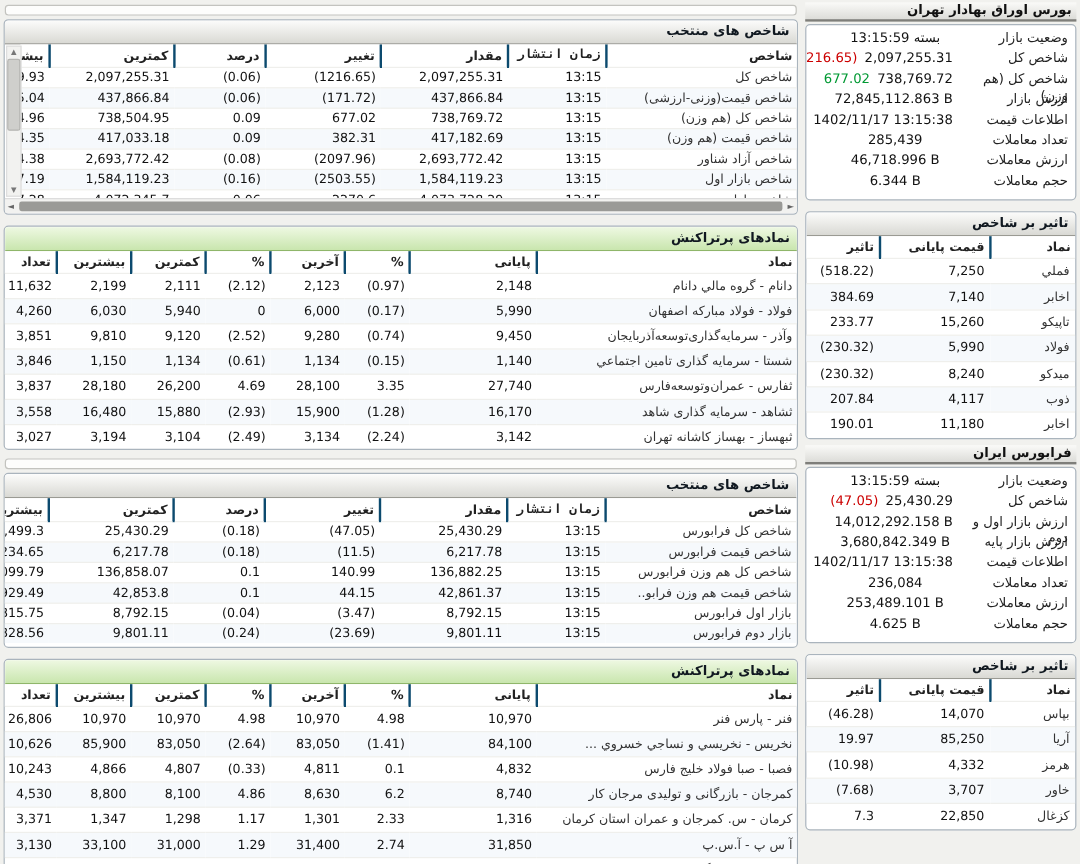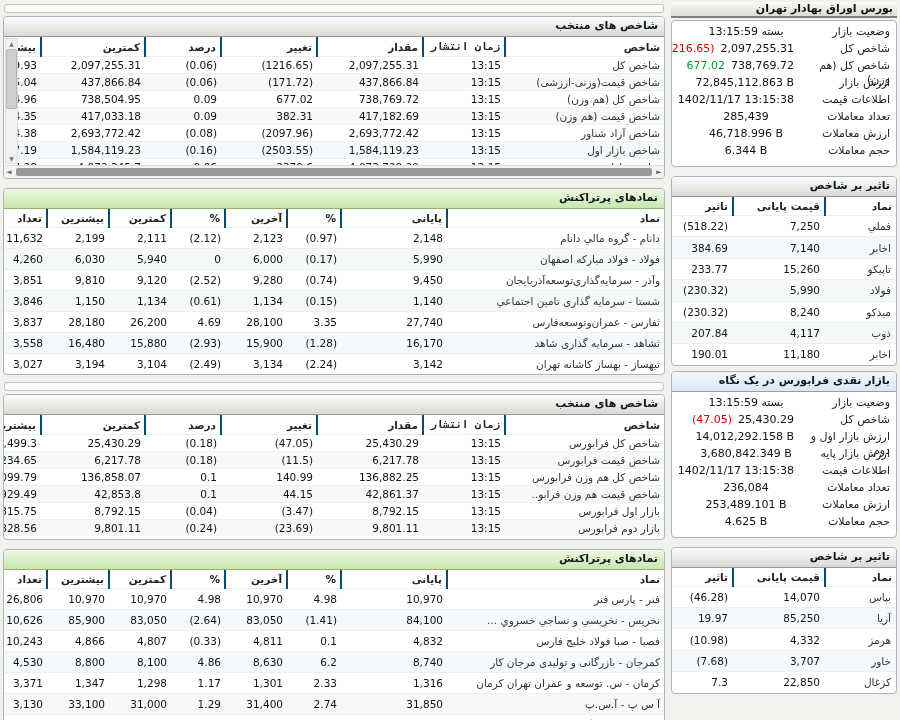--- a/index.html
+++ b/index.html
@@ -170,23 +170,23 @@
             </tr>
             <tr>
               <td class="sym">اخابر</td>
               <td class="num">11,180</td>
               <td class="num pos">190.01</td>
             </tr>
           </tbody>
       </table>
     </div>
 
+    <div class="col-title">فرابورس ایران</div>
 
     <div class="panel mb10">
-      <div class="panel-header ph-blue">بازار نقدی فرابورس در یک نگاه</div>
       <div class="kv-body">
           <div class="kv-row">
             <span class="kv-label">وضعیت بازار</span>
             <span class="kv-valwrap"><span class="kv-v">بسته 13:15:59</span></span>
           </div>
           <div class="kv-row">
             <span class="kv-label">شاخص کل</span>
             <span class="kv-valwrap"><span class="kv-change neg">(47.05)</span><span class="kv-v">25,430.29</span></span>
           </div>
           <div class="kv-row">
@@ -587,21 +587,21 @@
               <td class="num">8,740</td>
               <td class="num pos">6.2</td>
               <td class="num">8,630</td>
               <td class="num pos">4.86</td>
               <td class="num">8,100</td>
               <td class="num">8,800</td>
               <td class="num">4,530</td>
               <td class="num">46.457 M</td>
             </tr>
             <tr>
-              <td class="sym">کرمان - س. توسعه و عمران تهران کرمان</td>
+              <td class="sym">کرمان - س. کمرجان و عمران استان کرمان</td>
               <td class="num">1,316</td>
               <td class="num pos">2.33</td>
               <td class="num">1,301</td>
               <td class="num pos">1.17</td>
               <td class="num">1,298</td>
               <td class="num">1,347</td>
               <td class="num">3,371</td>
               <td class="num">119.652 M</td>
             </tr>
             <tr>

